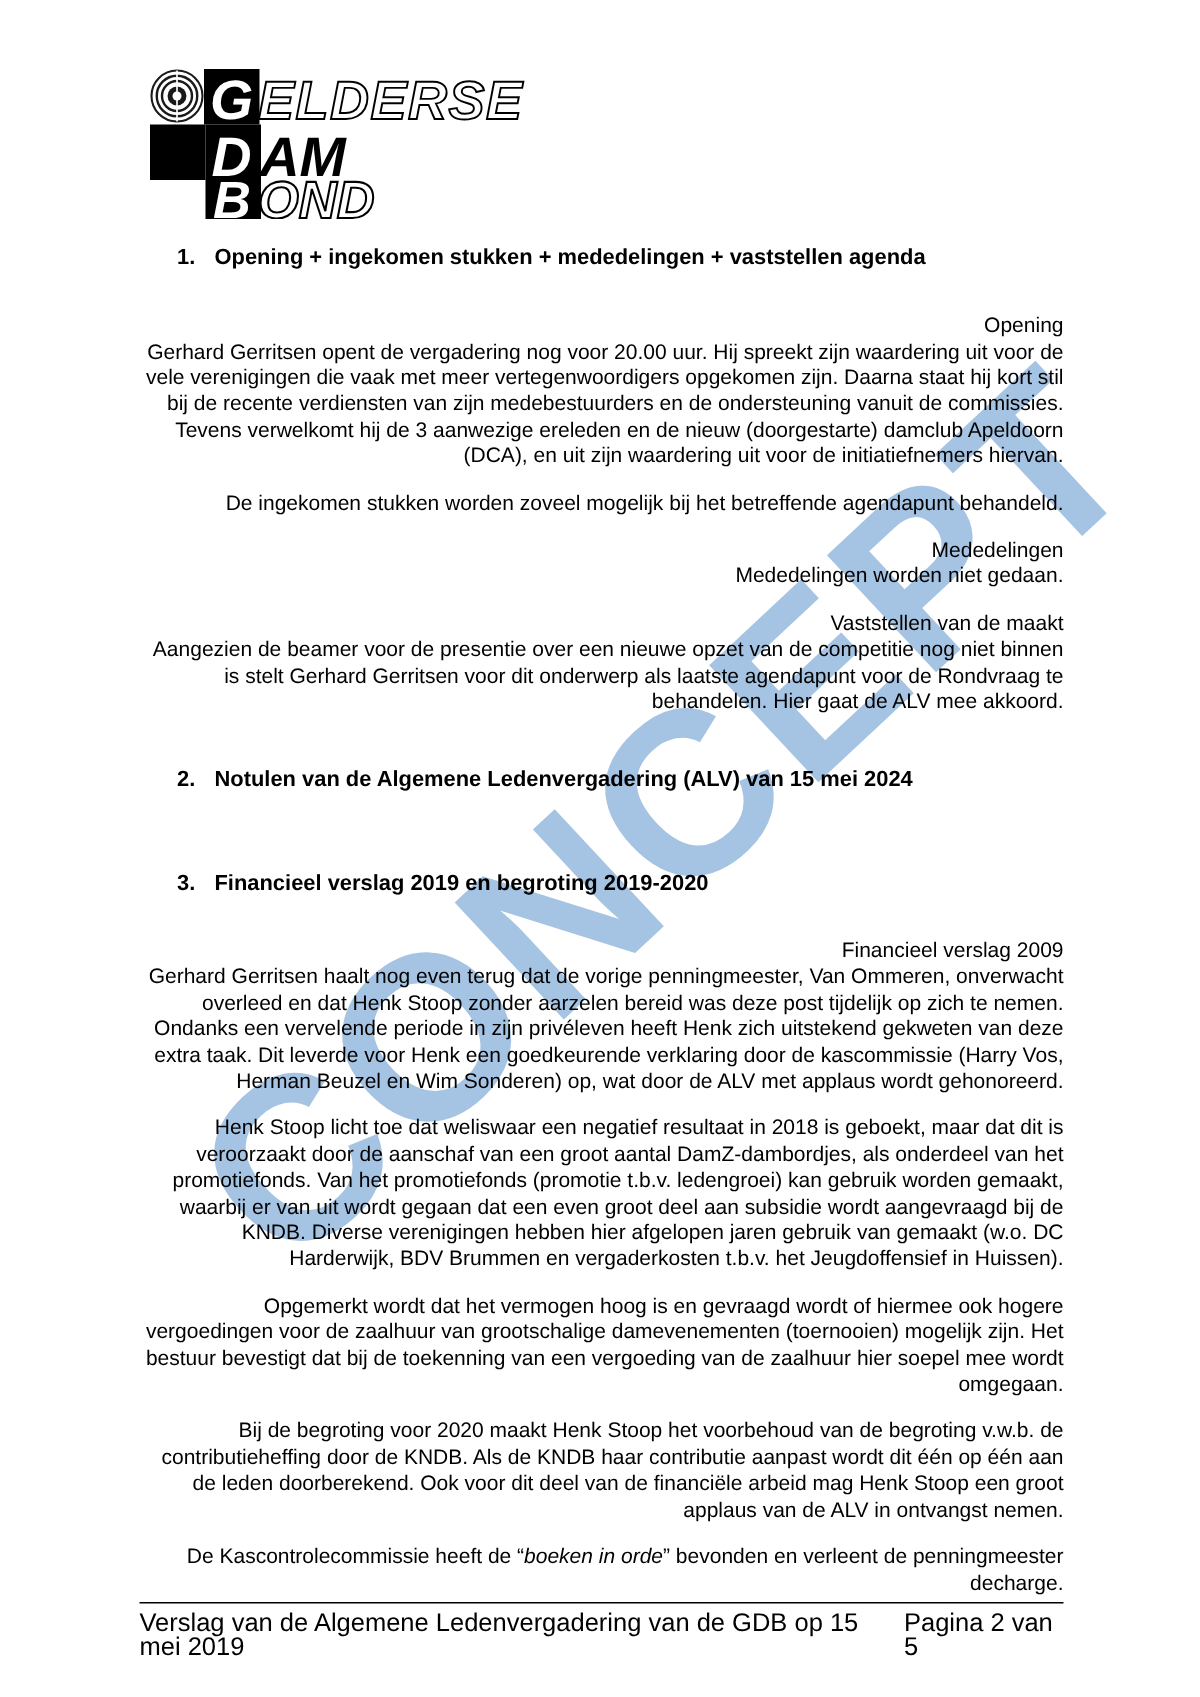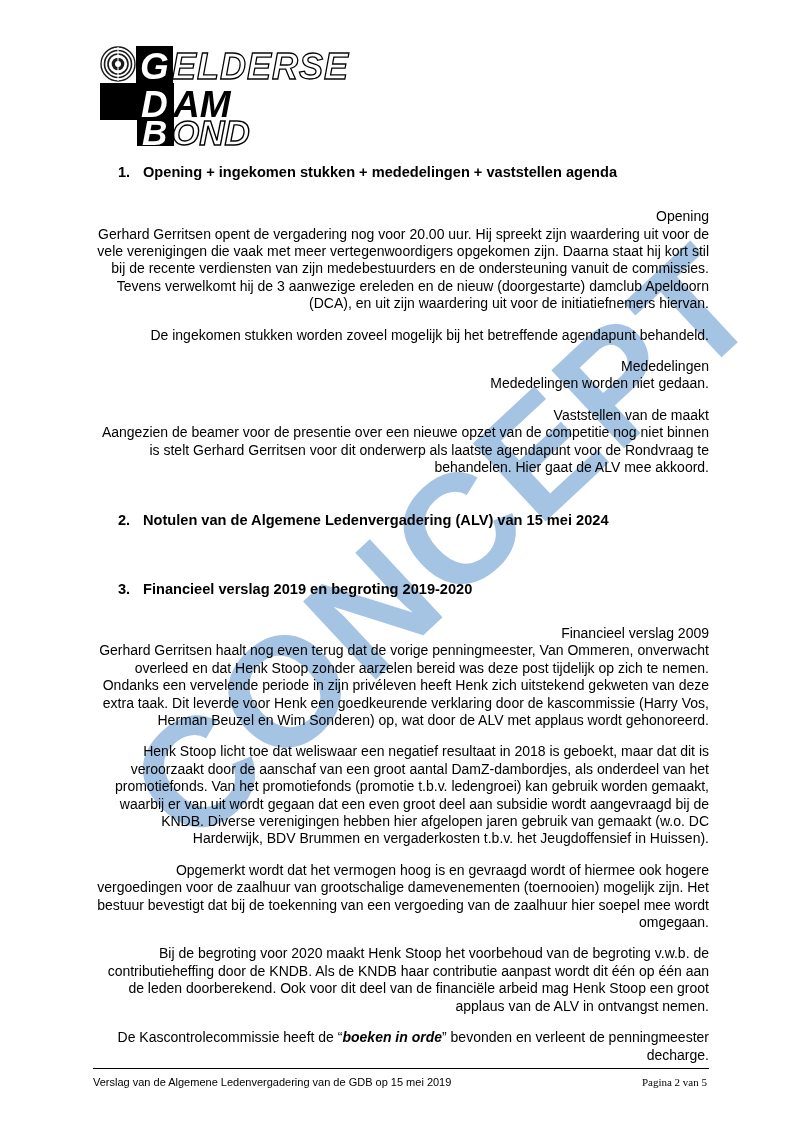--- a/index.html
+++ b/index.html
@@ -92,44 +92,44 @@
     line-height: 17.4px;
     margin: 0;
     padding: 0;
     text-align: right;
   }
   .gap-s  { height: 14px; }
   .gap-m  { height: 17px; }
   .gap-l  { height: 27px; }
   .gap-xl { height: 34px; }
 
-  em.ital { font-style: italic; font-weight: bold; }
+  em.ital { font-style: italic; }
 
   
   .footer {
     position: absolute;
     left: 93px;
     top: 1068px;
     width: 616px;
     z-index: 3;
   }
   .footer-rule {
     border-top: 1px solid #000000;
     width: 100%;
     height: 0;
     margin-bottom: 5px;
   }
   .footer-row {
     display: flex;
     justify-content: space-between;
     align-items: baseline;
-    font-size: 11px;
+    font-size: 17px;
     line-height: 16px;
   }
-  .footer-right { padding-right: 2px; font-family: Liberation Serif, serif; }
+  .footer-right { padding-right: 2px; }
 </style>
 </head>
 <body>
 
 <div class="page">
 
   <div class="watermark-layer">
     <div class="watermark-text">CONCEPT</div>
   </div>
 

